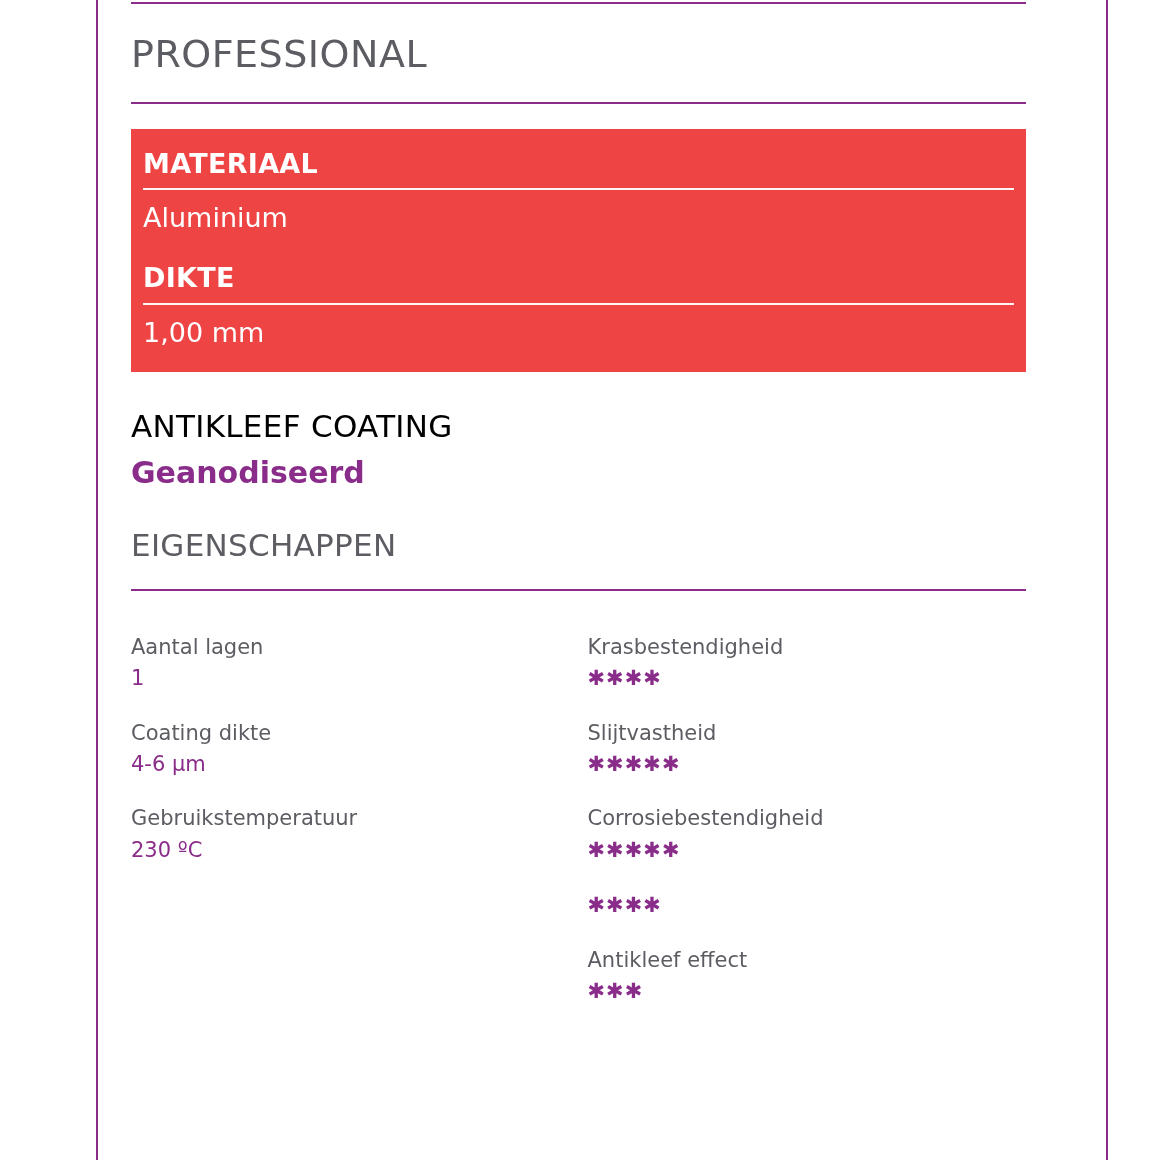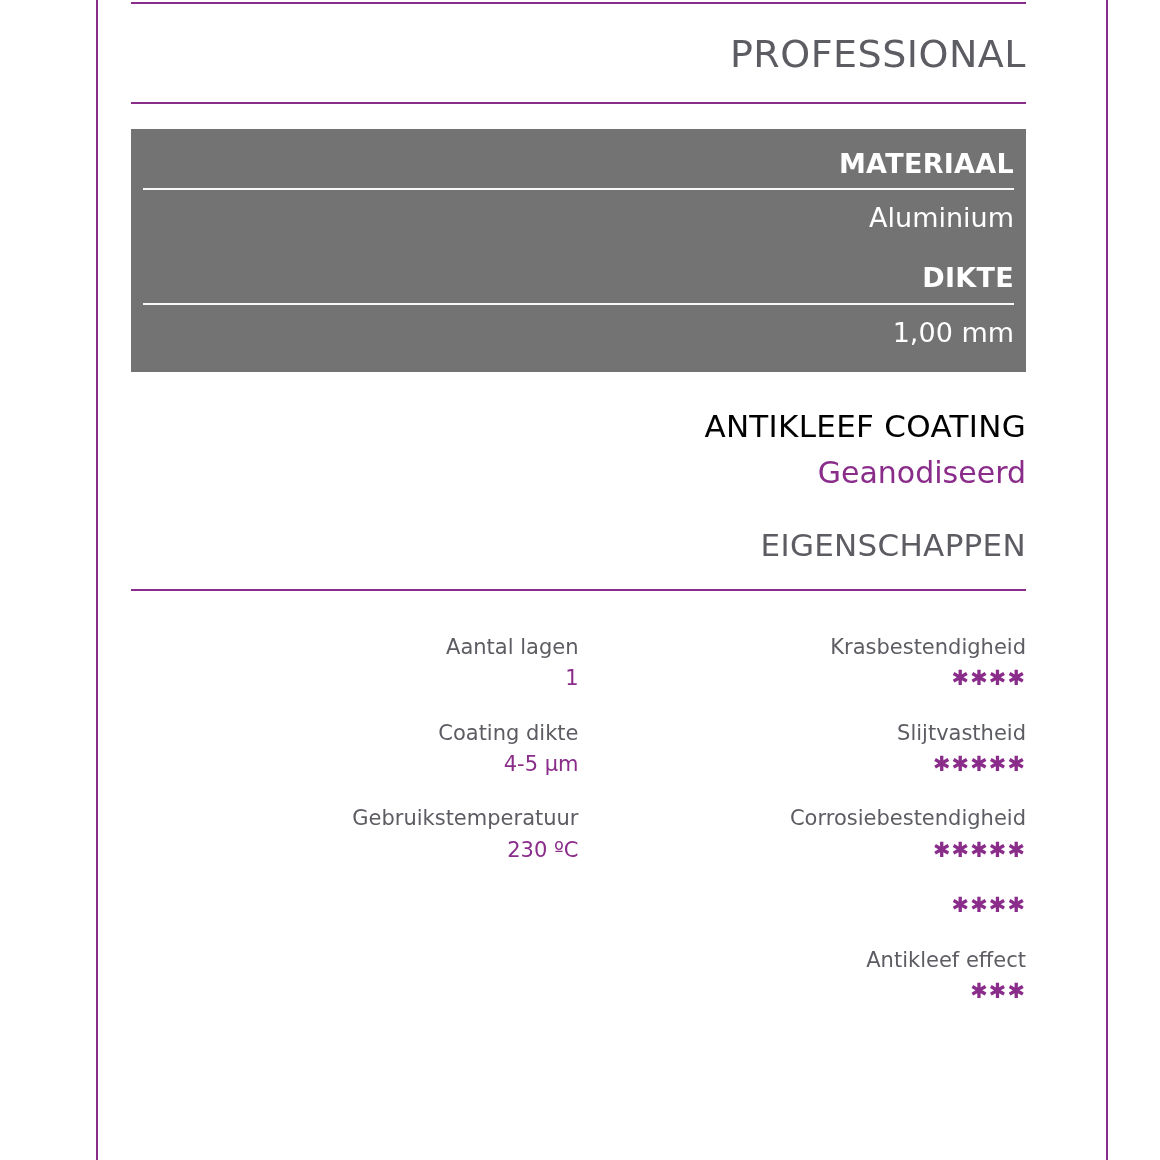--- a/index.html
+++ b/index.html
@@ -40,41 +40,40 @@
     width: 895px;
     height: 2px;
     background: #8a2c8a;
   }
 
   .content {
     position: absolute;
     left: 131px;
     top: 0;
     width: 895px;
-    text-align: right;
   }
 
   .h1-title {
     font-size: 38px;
     font-weight: 400;
     color: #5c5c63;
     letter-spacing: 0.5px;
     margin: 32px 0 0 0;
     line-height: 1.2;
   }
 
   .divider-thin {
     height: 2px;
     background: #8a2c8a;
     margin-top: 24px;
   }
 
   
   .spec-block {
-    background: #737373;
+    background: #ef4444;
     color: #ffffff;
     margin-top: 25px;
     padding: 18px 12px 16px 12px;
     box-sizing: border-box;
   }
   .spec-label {
     font-size: 27px;
     font-weight: 700;
     letter-spacing: 0.3px;
     line-height: 1.25;
@@ -97,21 +96,21 @@
   .h2-title {
     font-size: 31px;
     font-weight: 400;
     color: #000000;
     letter-spacing: 0.3px;
     margin: 36px 0 0 0;
     line-height: 1.2;
   }
   .h2-sub {
     font-size: 30px;
-    font-weight: 400;
+    font-weight: 700;
     color: #8a2c8a;
     margin: 10px 0 0 0;
     line-height: 1.2;
   }
 
   .h2-section {
     font-size: 31px;
     font-weight: 400;
     color: #5c5c63;
     letter-spacing: 0.3px;
@@ -184,21 +183,21 @@
 
     <div class="props">
 
       <div class="props-col left">
         <div class="prop">
           <div class="prop-name">Aantal lagen</div>
           <div class="prop-value">1</div>
         </div>
         <div class="prop">
           <div class="prop-name">Coating dikte</div>
-          <div class="prop-value">4-5 µm</div>
+          <div class="prop-value">4-6 µm</div>
         </div>
         <div class="prop">
           <div class="prop-name">Gebruikstemperatuur</div>
           <div class="prop-value">230 ºC</div>
         </div>
       </div>
 
       <div class="props-col right">
         <div class="prop">
           <div class="prop-name">Krasbestendigheid</div>

